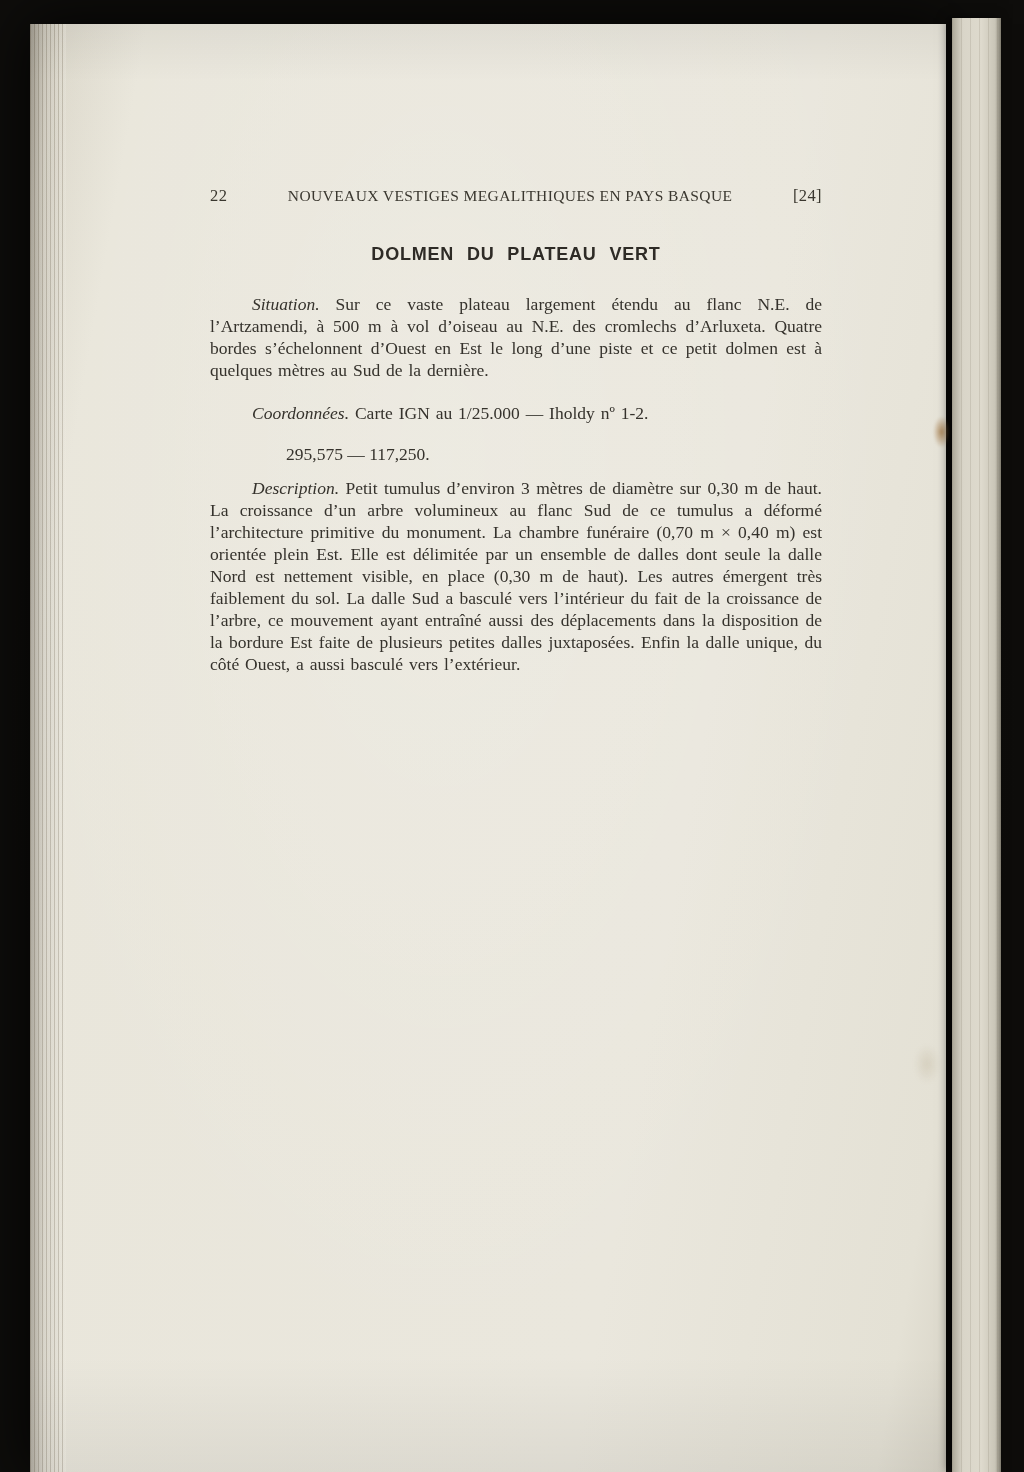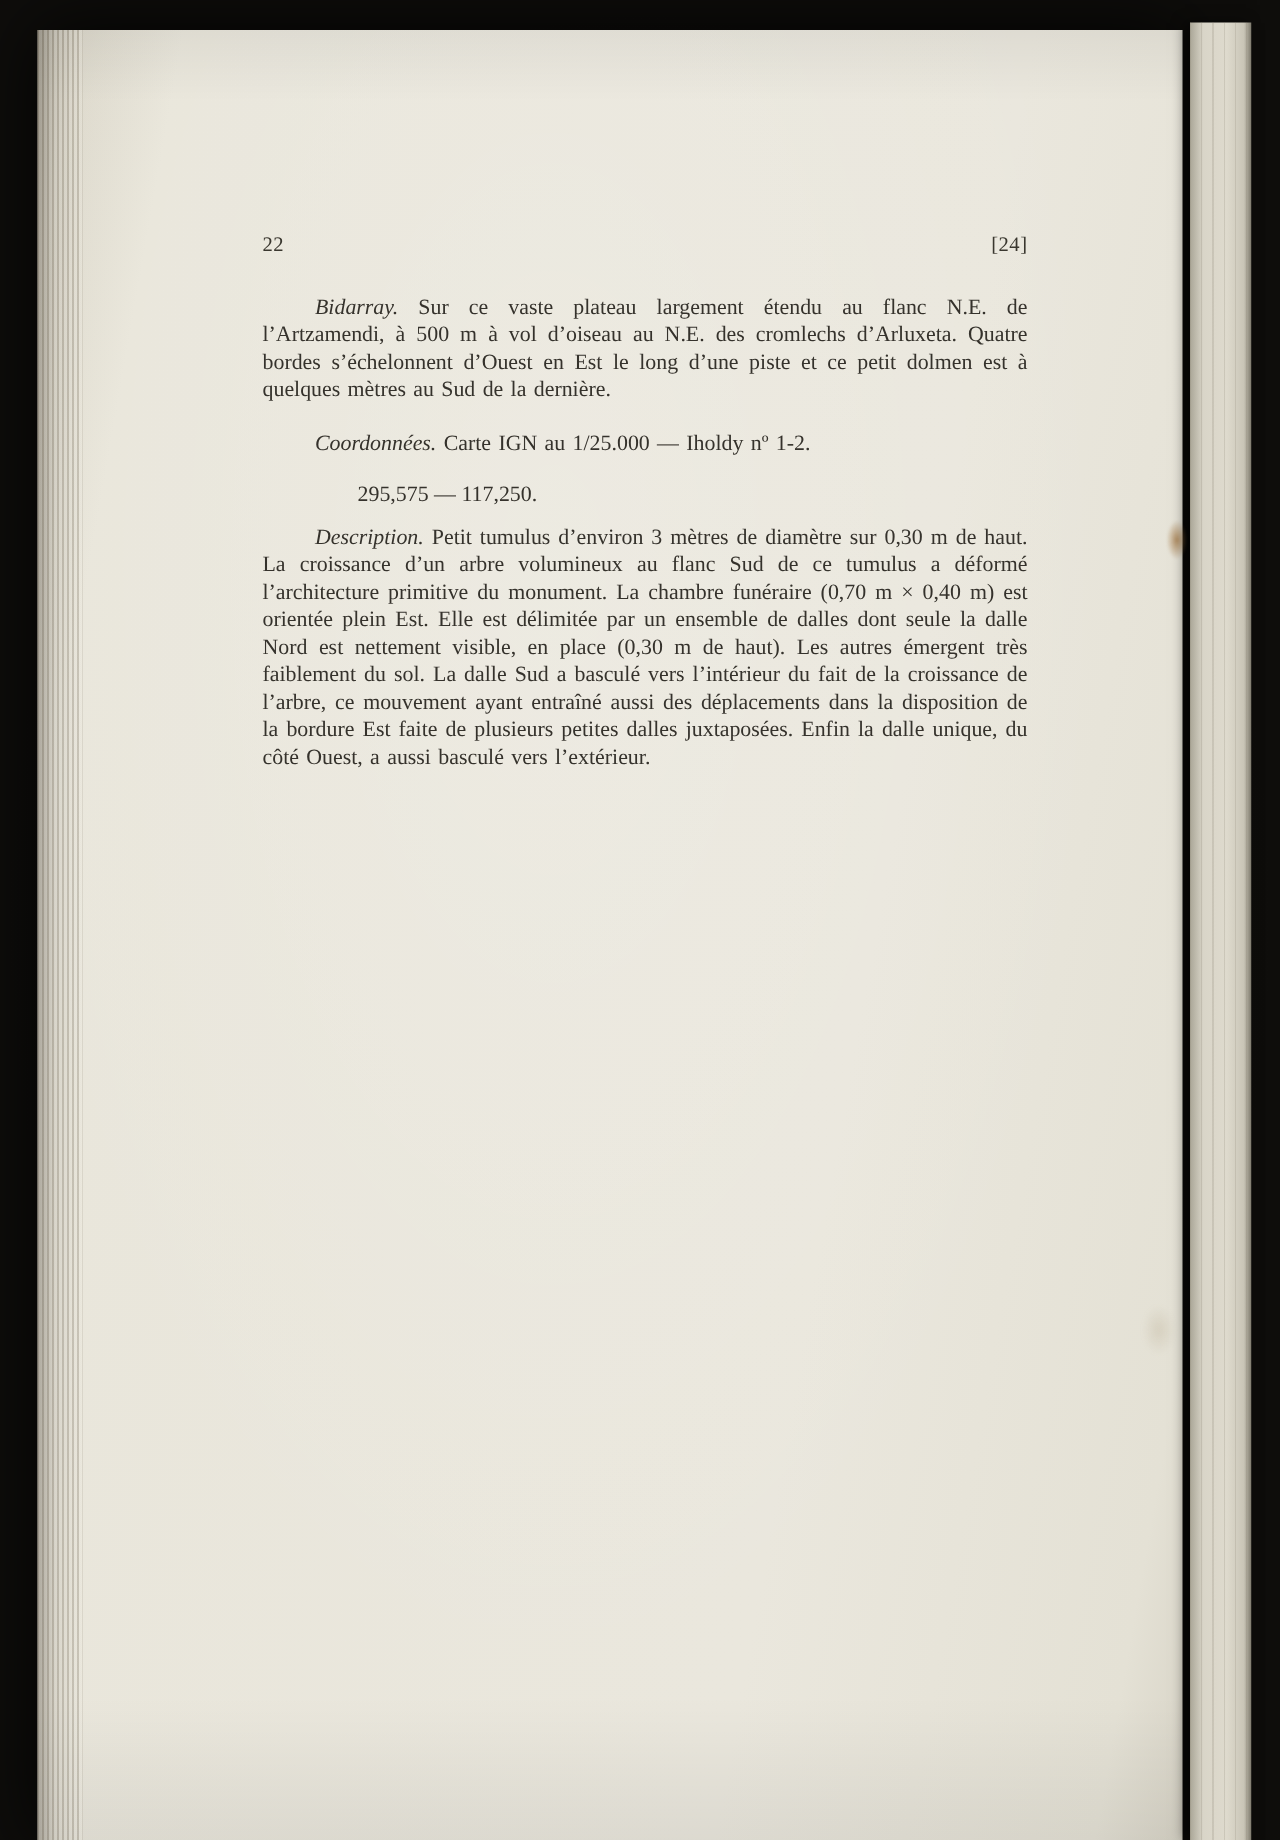--- a/index.html
+++ b/index.html
@@ -153,25 +153,27 @@
 
 <div class="scene">
 
   <div class="page">
     <div class="left-edges"></div>
 
     <div class="content">
 
       <div class="page-header">
         <span class="folio">22</span>
+        <span>NOUVEAUX VESTIGES MEGALITHIQUES EN PAYS BASQUE</span>
         <span class="folio">[24]</span>
       </div>
 
+      <div class="doc-title">DOLMEN DU PLATEAU VERT</div>
 
-      <p class="para"><span class="lead">Bidarray.</span><span> Sur ce vaste plateau largement étendu au flanc N.E. de l’Artzamendi, à 500 m à vol d’oiseau au N.E. des cromlechs d’Arluxeta. Quatre bordes s’échelonnent d’Ouest en Est le long d’une piste et ce petit dolmen est à quelques mètres au Sud de la dernière.</span></p>
+      <p class="para"><span class="lead">Situation.</span><span> Sur ce vaste plateau largement étendu au flanc N.E. de l’Artzamendi, à 500 m à vol d’oiseau au N.E. des cromlechs d’Arluxeta. Quatre bordes s’échelonnent d’Ouest en Est le long d’une piste et ce petit dolmen est à quelques mètres au Sud de la dernière.</span></p>
 
       <div class="coords">
         <p class="para coord-first"><span class="lead">Coordonnées.</span><span> Carte IGN au 1/25.000 — Iholdy nº 1-2.</span></p>
         <div class="coord-line">295,575 — 117,250.</div>
       </div>
 
       <p class="para description"><span class="lead">Description.</span><span> Petit tumulus d’environ 3 mètres de diamètre sur 0,30 m de haut. La croissance d’un arbre volumineux au flanc Sud de ce tumulus a déformé l’architecture primitive du monument. La chambre funéraire (0,70 m × 0,40 m) est orientée plein Est. Elle est délimitée par un ensemble de dalles dont seule la dalle Nord est nettement visible, en place (0,30 m de haut). Les autres émergent très faiblement du sol. La dalle Sud a basculé vers l’intérieur du fait de la croissance de l’arbre, ce mouvement ayant entraîné aussi des déplacements dans la disposition de la bordure Est faite de plusieurs petites dalles juxtaposées. Enfin la dalle unique, du côté Ouest, a aussi basculé vers l’extérieur.</span></p>
 
     </div>
 

